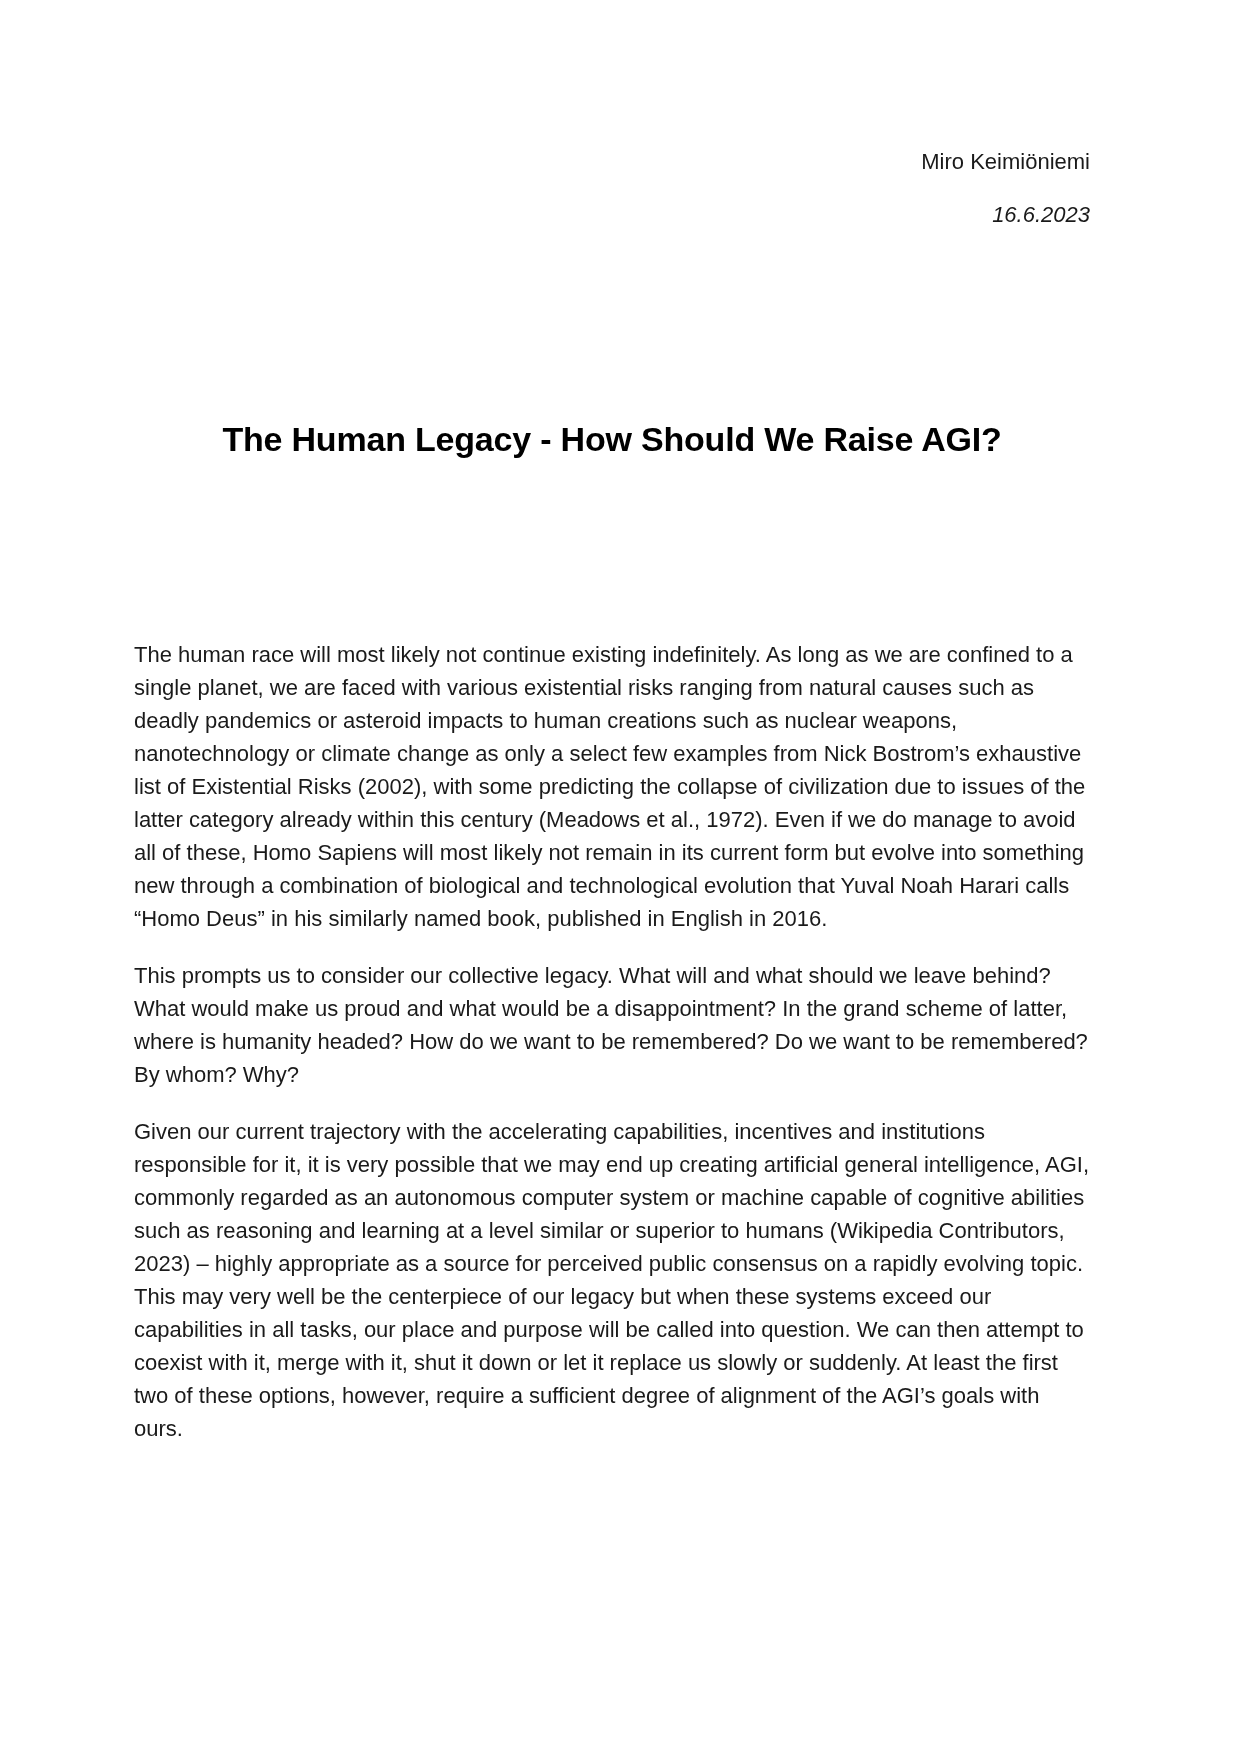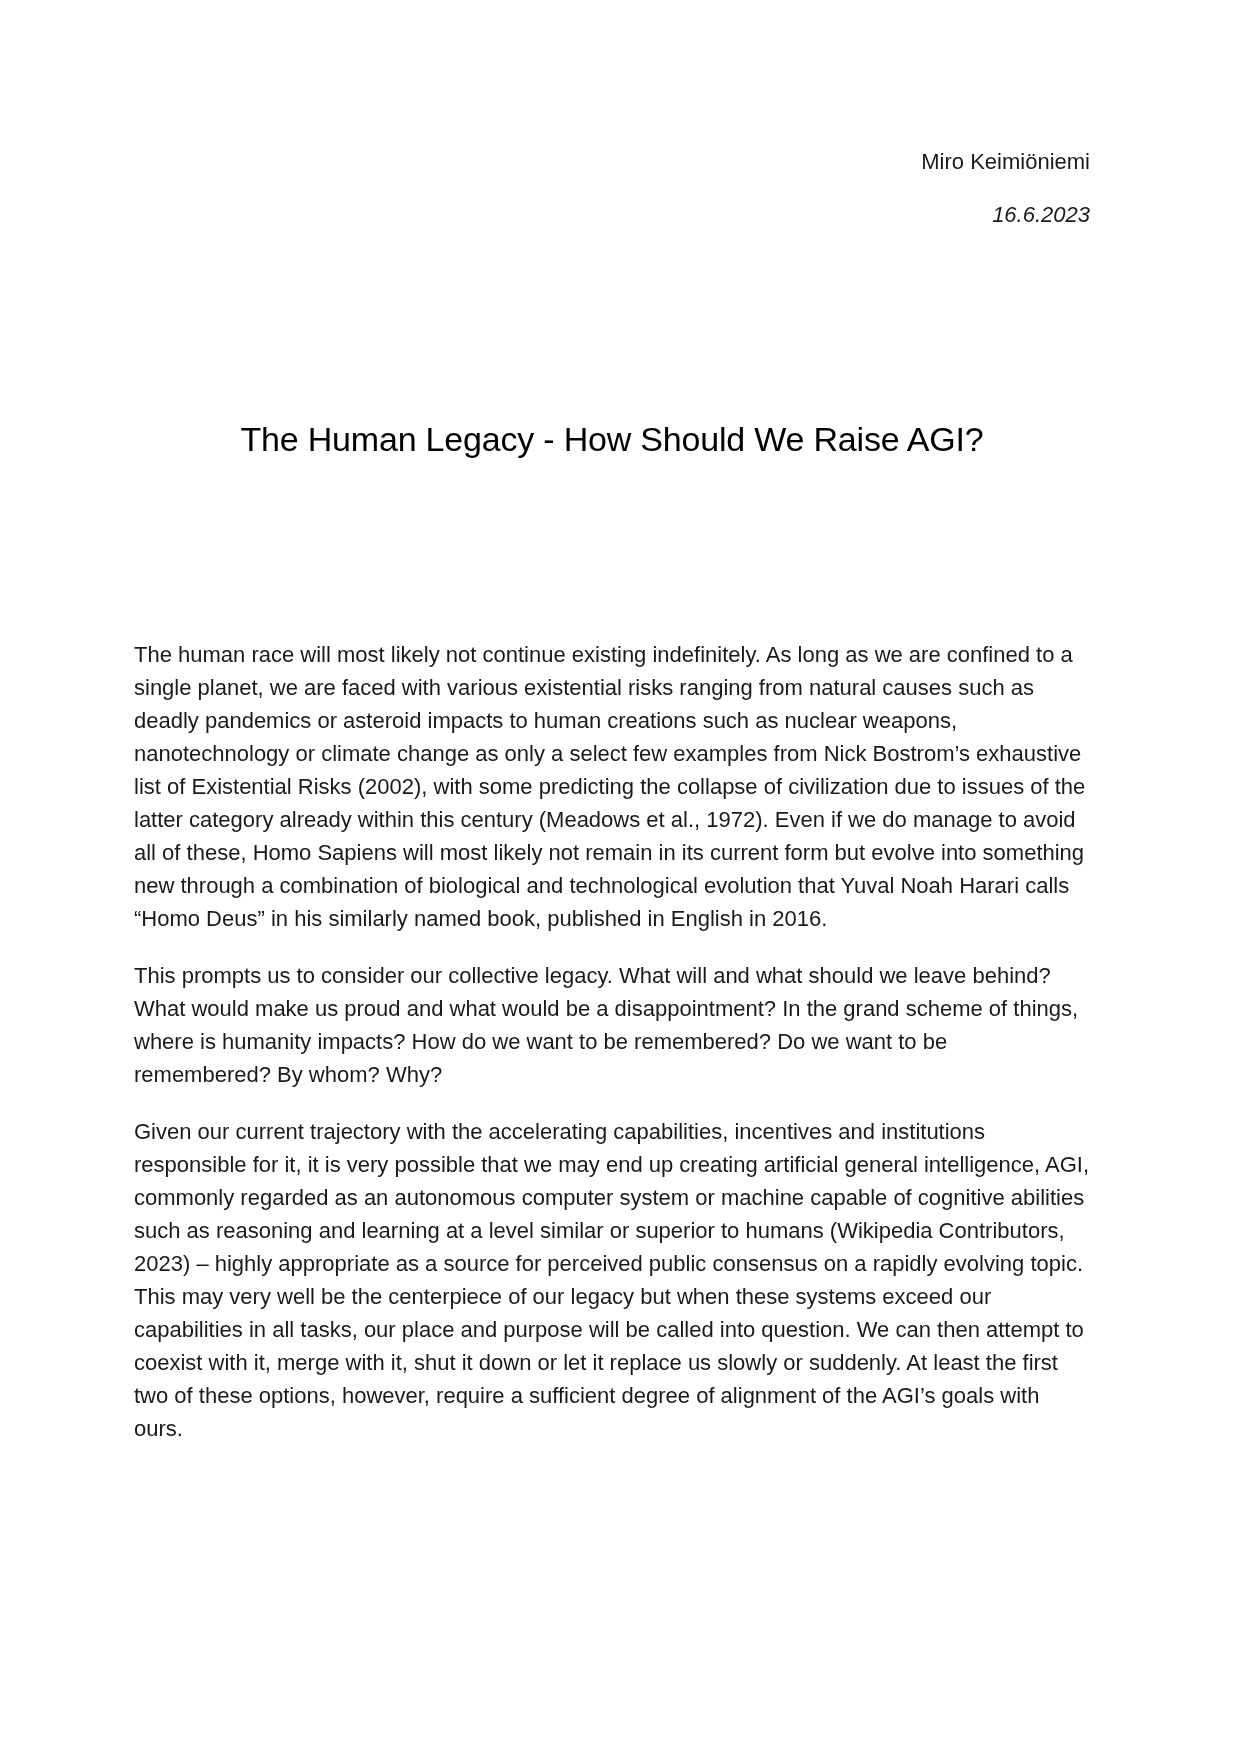--- a/index.html
+++ b/index.html
@@ -28,21 +28,21 @@
   }
   .meta .date {
     margin-top: 20px;
     font-style: italic;
   }
   h1.title {
     margin: 186px 0 0 0;
     text-align: center;
     font-size: 34px;
     line-height: 44px;
-    font-weight: 400;
+    font-weight: 700;
     color: #000000;
     letter-spacing: -0.2px;
   }
   main {
     display: block;
   }
   main p.body-p {
     font-size: 22px;
     line-height: 33px;
     margin: 0 0 24px 0;
@@ -59,16 +59,16 @@
 <div class="page">
   <header class="meta">
     <p class="author">Miro Keimiöniemi</p>
     <p class="date">16.6.2023</p>
   </header>
 
   <h1 class="title">The Human Legacy - How Should We Raise AGI?</h1>
 
   <main>
     <p class="body-p">The human race will most likely not continue existing indefinitely. As long as we are confined to a single planet, we are faced with various existential risks ranging from natural causes such as deadly pandemics or asteroid impacts to human creations such as nuclear weapons, nanotechnology or climate change as only a select few examples from Nick Bostrom’s exhaustive list of Existential Risks (2002), with some predicting the collapse of civilization due to issues of the latter category already within this century (Meadows et al., 1972). Even if we do manage to avoid all of these, Homo Sapiens will most likely not remain in its current form but evolve into something new through a combination of biological and technological evolution that Yuval Noah Harari calls “Homo Deus” in his similarly named book, published in English in 2016.</p>
-    <p class="body-p">This prompts us to consider our collective legacy. What will and what should we leave behind? What would make us proud and what would be a disappointment? In the grand scheme of things, where is humanity impacts? How do we want to be remembered? Do we want to be remembered? By whom? Why?</p>
+    <p class="body-p">This prompts us to consider our collective legacy. What will and what should we leave behind? What would make us proud and what would be a disappointment? In the grand scheme of latter, where is humanity headed? How do we want to be remembered? Do we want to be remembered? By whom? Why?</p>
     <p class="body-p">Given our current trajectory with the accelerating capabilities, incentives and institutions responsible for it, it is very possible that we may end up creating artificial general intelligence, AGI, commonly regarded as an autonomous computer system or machine capable of cognitive abilities such as reasoning and learning at a level similar or superior to humans (Wikipedia Contributors, 2023) – highly appropriate as a source for perceived public consensus on a rapidly evolving topic. This may very well be the centerpiece of our legacy but when these systems exceed our capabilities in all tasks, our place and purpose will be called into question. We can then attempt to coexist with it, merge with it, shut it down or let it replace us slowly or suddenly. At least the first two of these options, however, require a sufficient degree of alignment of the AGI’s goals with ours.</p>
   </main>
 </div>
 
 </body></html>

